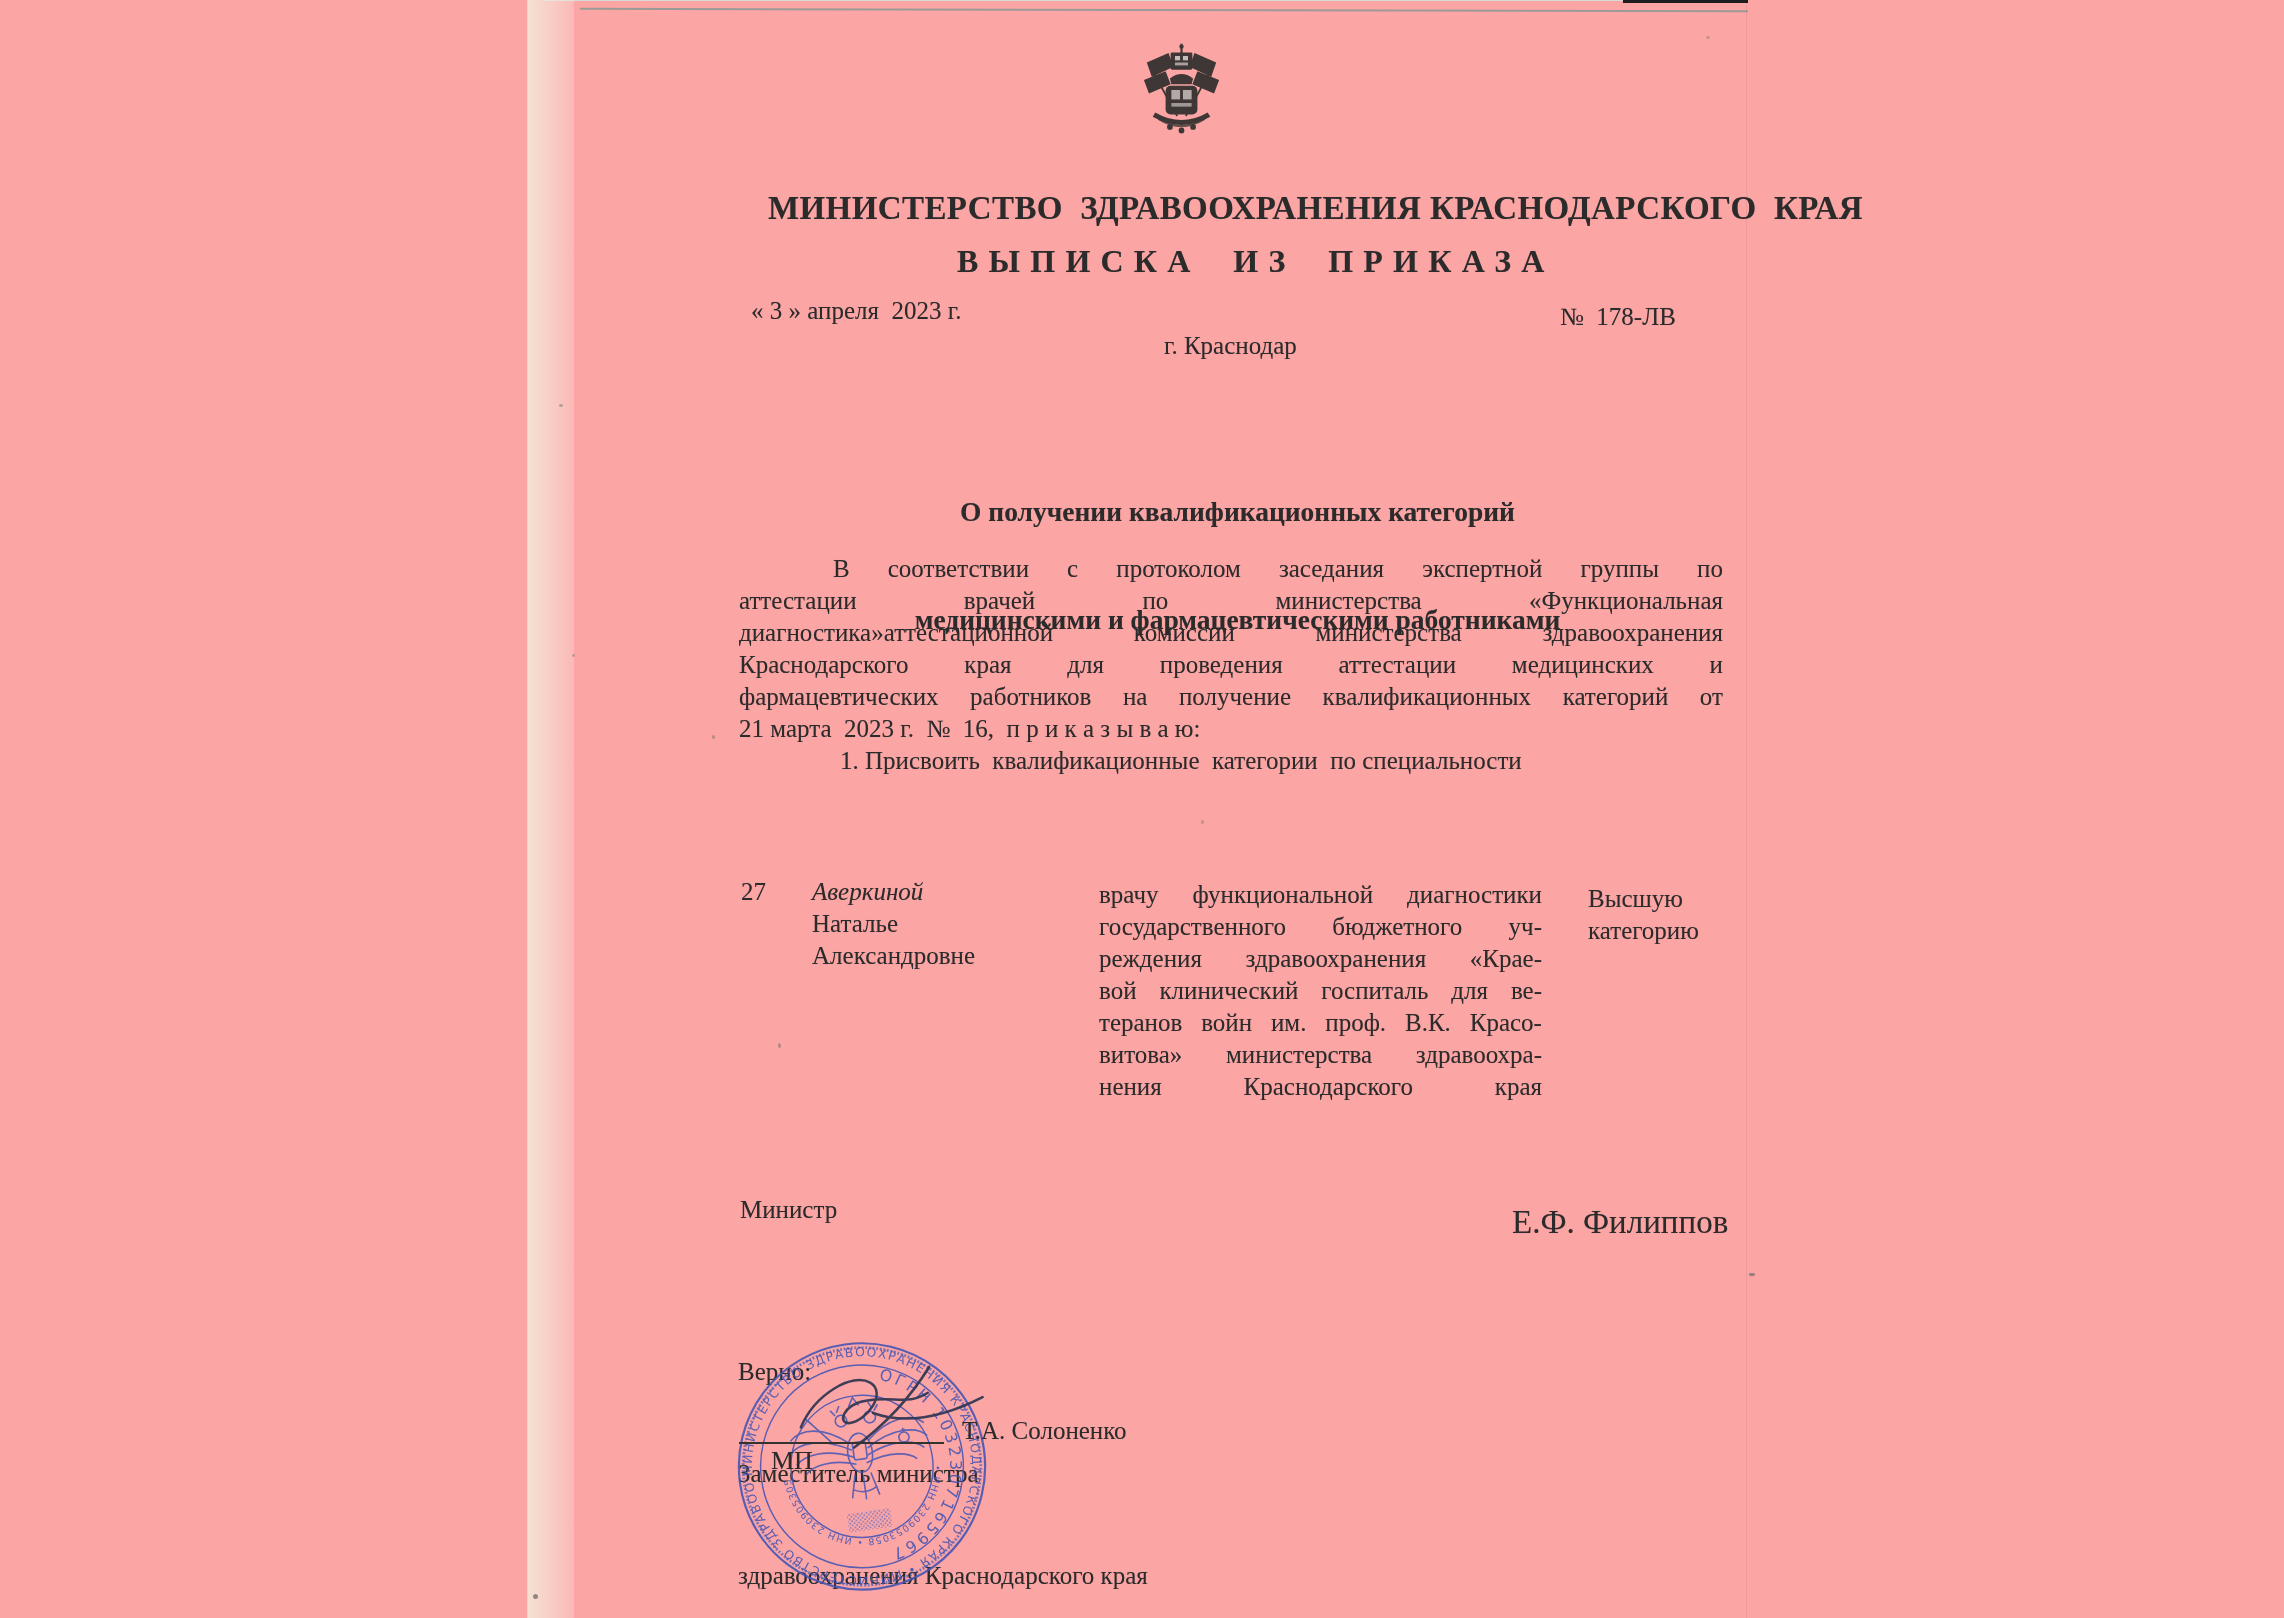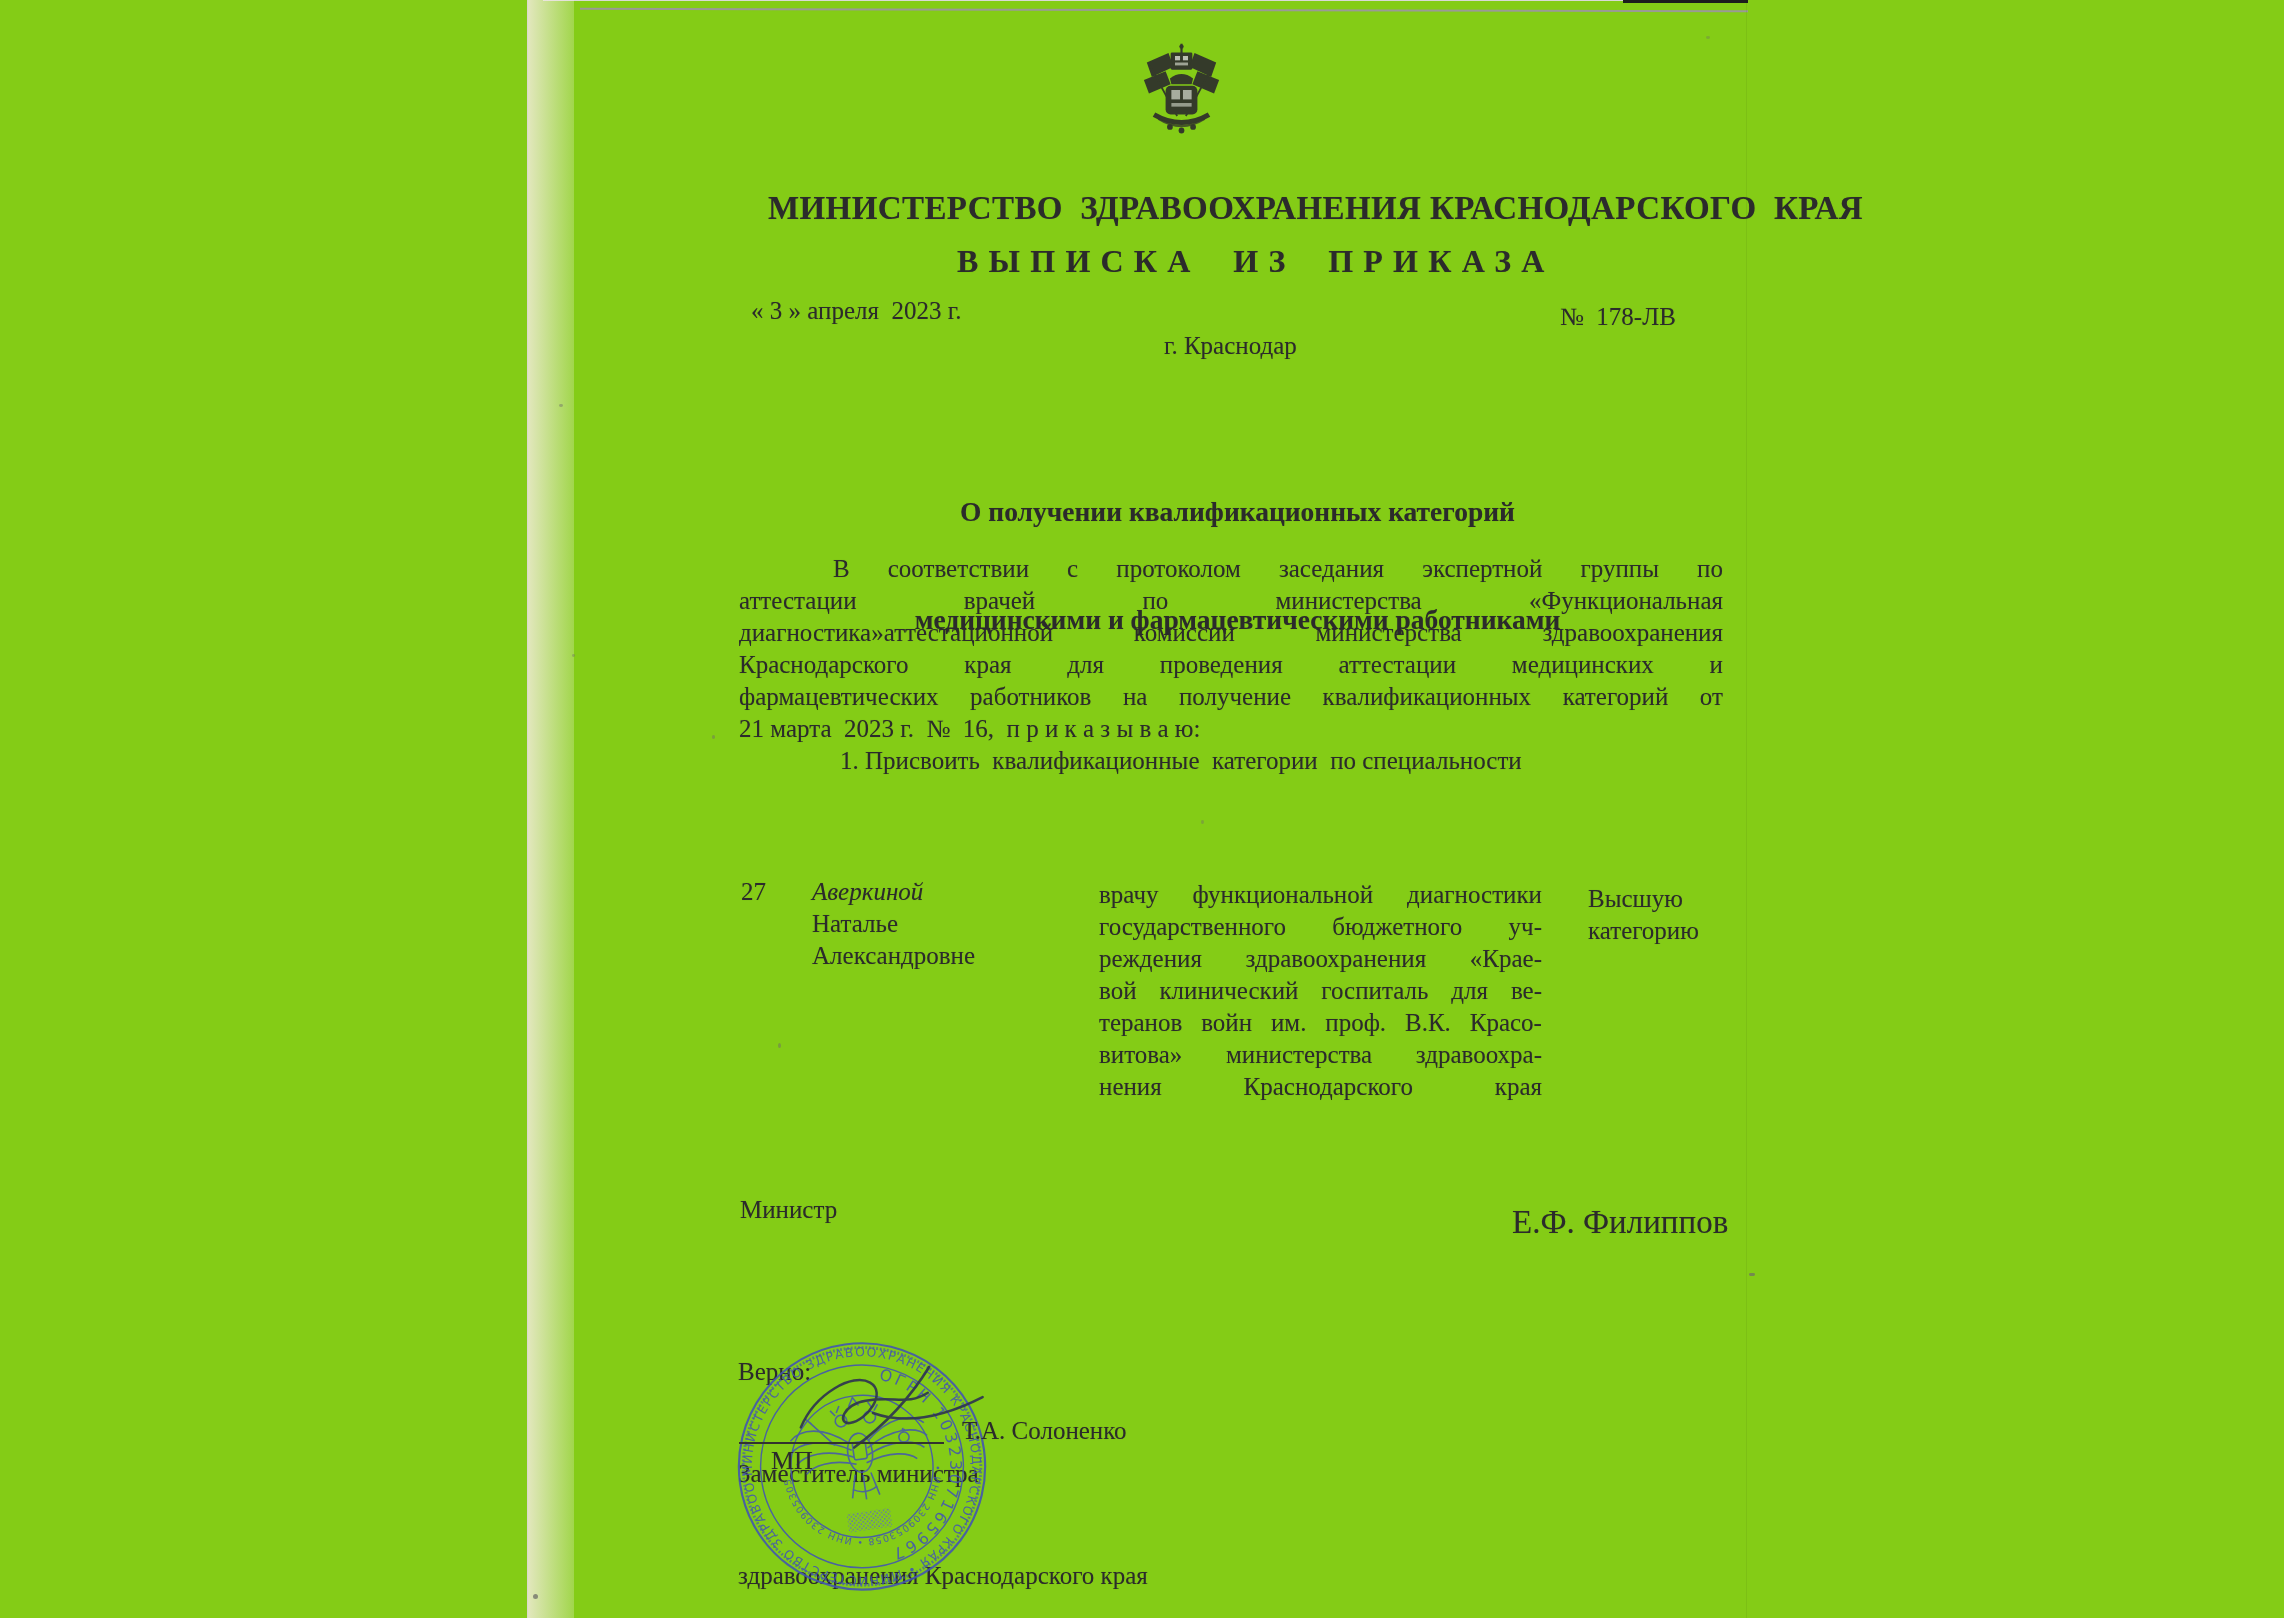--- a/index.html
+++ b/index.html
@@ -1,17 +1,17 @@
 <!DOCTYPE html>
 <html style="font-size:11.6px"><head>
 <meta charset="utf-8">
 <style>
   html,body{margin:0;padding:0;background:#ffffff;}
   body{width:2284px;height:1618px;overflow:hidden;}
-  .canvas{position:relative;width:2284px;height:1618px;background:#84cc16;
+  .canvas{position:relative;width:2284px;height:1618px;background:#fca5a5;
           font-family:"Liberation Serif","DejaVu Serif",serif;color:#2b2b2b;}
   .t{position:absolute;white-space:pre;line-height:1.15;
      text-shadow:0 0 0.7px rgba(50,50,50,0.28);}
   .b{font-weight:bold;}
   
   .edge{position:absolute;}
   
   #body-block{position:absolute;left:739px;top:555px;width:984px;font-size:25px;}
   .jline{display:flex;justify-content:space-between;overflow:hidden;
          text-shadow:0 0 0.7px rgba(50,50,50,0.28);}

